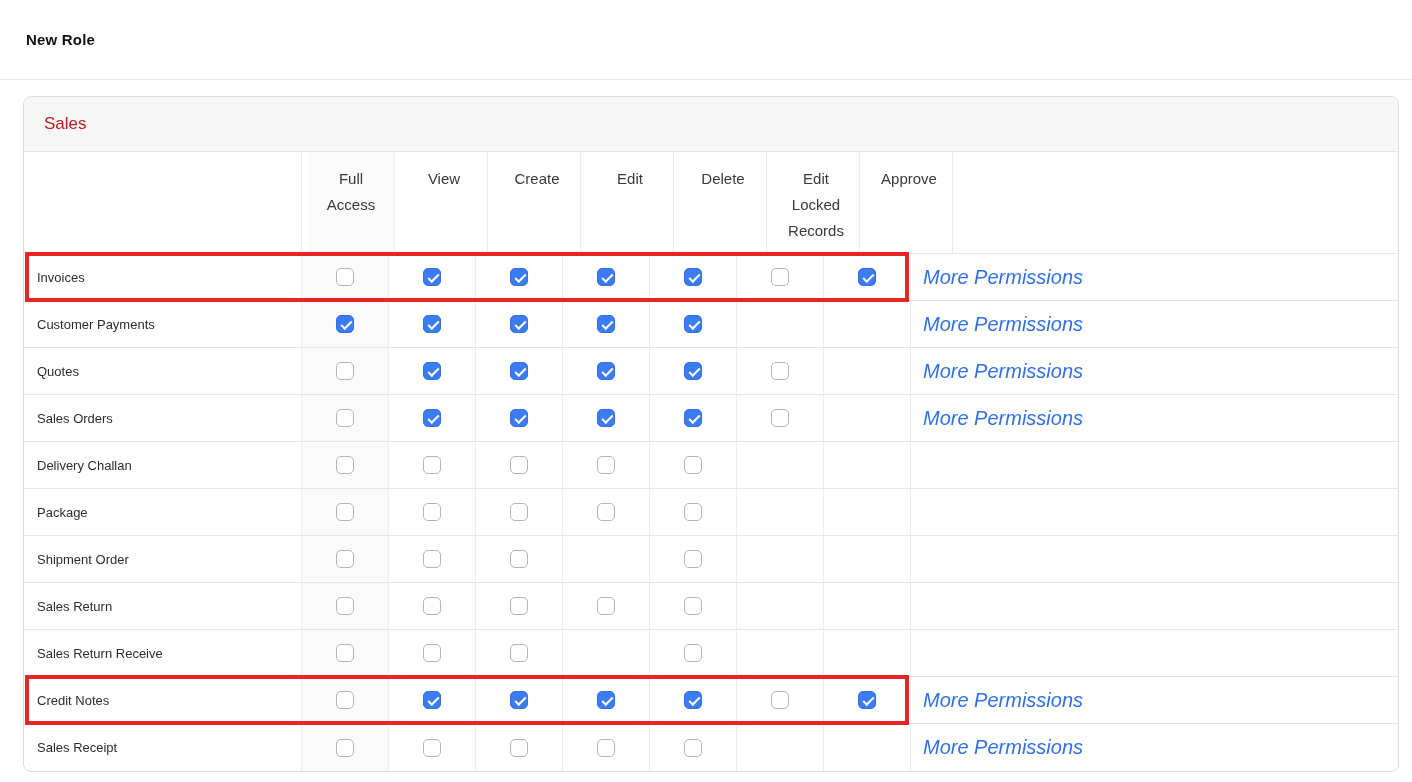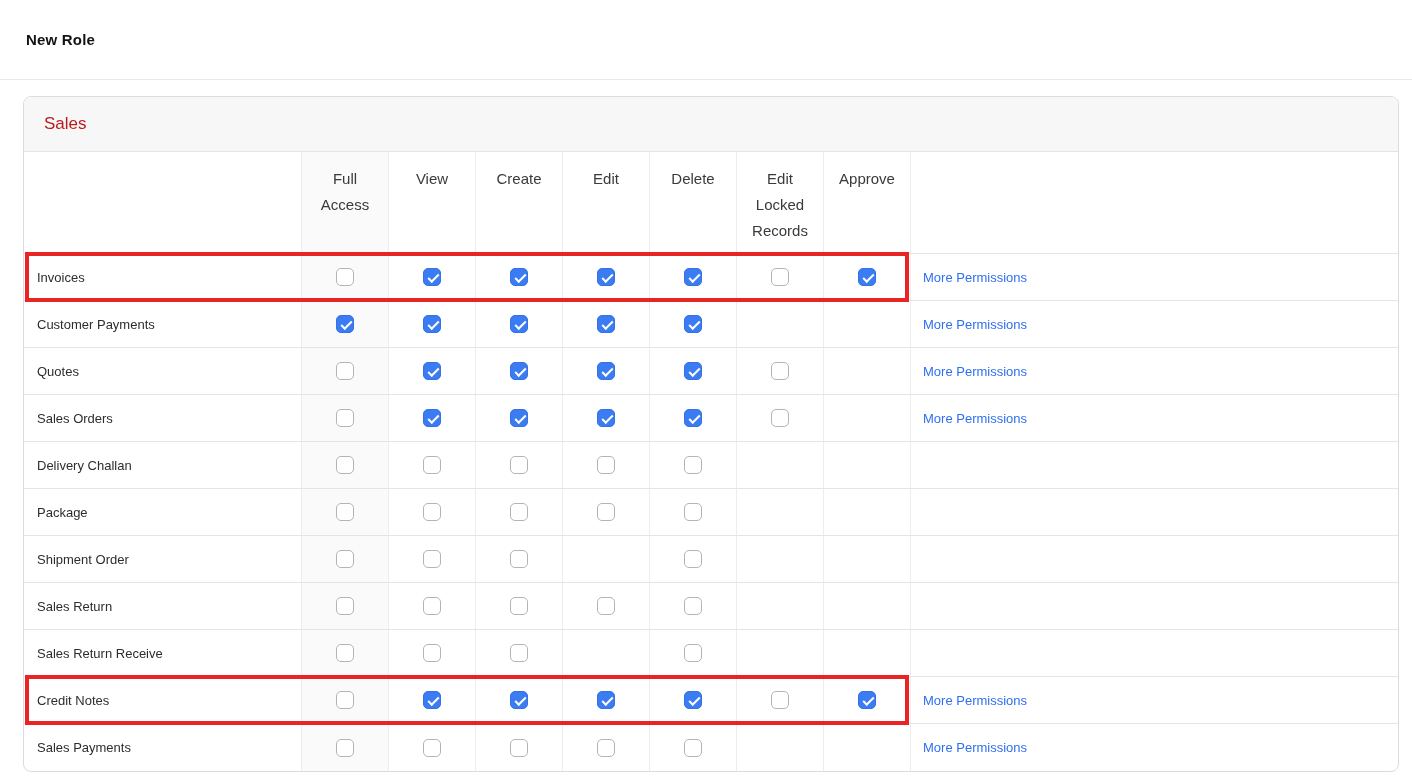--- a/index.html
+++ b/index.html
@@ -18,39 +18,39 @@
   html,body{width:1412px;height:782px;overflow:hidden;background:#ffffff;
     font-family:"Liberation Sans","DejaVu Sans",sans-serif;color:var(--text);}
   header{height:80px;border-bottom:1px solid #e9e9ec;display:flex;align-items:center;padding-left:26px;background:#fff;}
   header h1{font-size:15px;font-weight:700;color:#121212;letter-spacing:.2px;}
   main{padding:16px 13px 0 23px;}
   .panel{border:1px solid var(--panel-border);border-radius:8px;background:#fff;overflow:visible;}
   .panel-header{height:55px;background:var(--head-bg);border-bottom:1px solid #e3e4e8;
     display:flex;align-items:center;padding-left:20px;border-radius:8px 8px 0 0;}
   .panel-header span{font-size:17px;color:#b91c1c;}
   .thead,.trow{display:flex;position:relative;}
-  .thead{height:102px;border-bottom:1px solid var(--border-h);}
+  .thead{height:102px;border-bottom:1px solid var(--border-h);gap:6px;}
   .trow{height:47px;border-bottom:1px solid var(--border-h);}
   .trow:last-child{border-bottom:none;}
   .cell{box-sizing:border-box;}
   .label-cell{width:278px;display:flex;align-items:center;padding-left:13px;font-size:13px;color:var(--text);}
   .cb-cell{width:87px;display:flex;align-items:center;justify-content:center;}
   .link-cell{flex:1;display:flex;align-items:center;padding-left:12px;}
   .thead .cb-cell{display:block;padding:14px 12px 0 12px;text-align:center;
     font-size:15px;line-height:26px;color:#3a3a3a;}
   .thead > .cell:nth-child(-n+8),
   .trow > .cell:nth-child(-n+8){border-right:1px solid var(--border-v);}
   .thead > .cell:nth-child(2),
   .trow > .cell:nth-child(2){background:var(--fa-bg);}
   .cb{width:18px;height:18px;border-radius:5px;border:1px solid #b3b3bc;background:#fff;
     position:relative;display:inline-block;cursor:pointer;}
   .cb.checked{background:var(--blue);border-color:var(--blue-border);}
   .cb.checked::after{content:"";position:absolute;left:3.5px;top:4.5px;width:9px;height:4px;
     border-left:2px solid #fff;border-bottom:2px solid #fff;transform:rotate(-45deg);}
-  .link{font-size:13px;color:var(--link);cursor:pointer;}
+  .link{font-size:20px;color:var(--link);cursor:pointer;font-style:italic;}
   .hl{position:absolute;left:1px;top:-2px;height:calc(100% + 4px);width:884px;
     border:4px solid var(--red);z-index:3;pointer-events:none;}
 </style>
 </head>
 <body>
 
 <header>
   <h1>New Role</h1>
 </header>
 
@@ -325,21 +325,21 @@
     <div class="cell cb-cell">
             <span class="cb checked"></span>
           </div>
     <div class="cell link-cell">
       <span class="link">More Permissions</span>
     </div>
     <div class="hl"></div>
   </div>
 
   <div class="trow">
-    <div class="cell label-cell">Sales Payments</div>
+    <div class="cell label-cell">Sales Receipt</div>
     <div class="cell cb-cell">
             <span class="cb"></span>
           </div>
     <div class="cell cb-cell">
             <span class="cb"></span>
           </div>
     <div class="cell cb-cell">
             <span class="cb"></span>
           </div>
     <div class="cell cb-cell">

